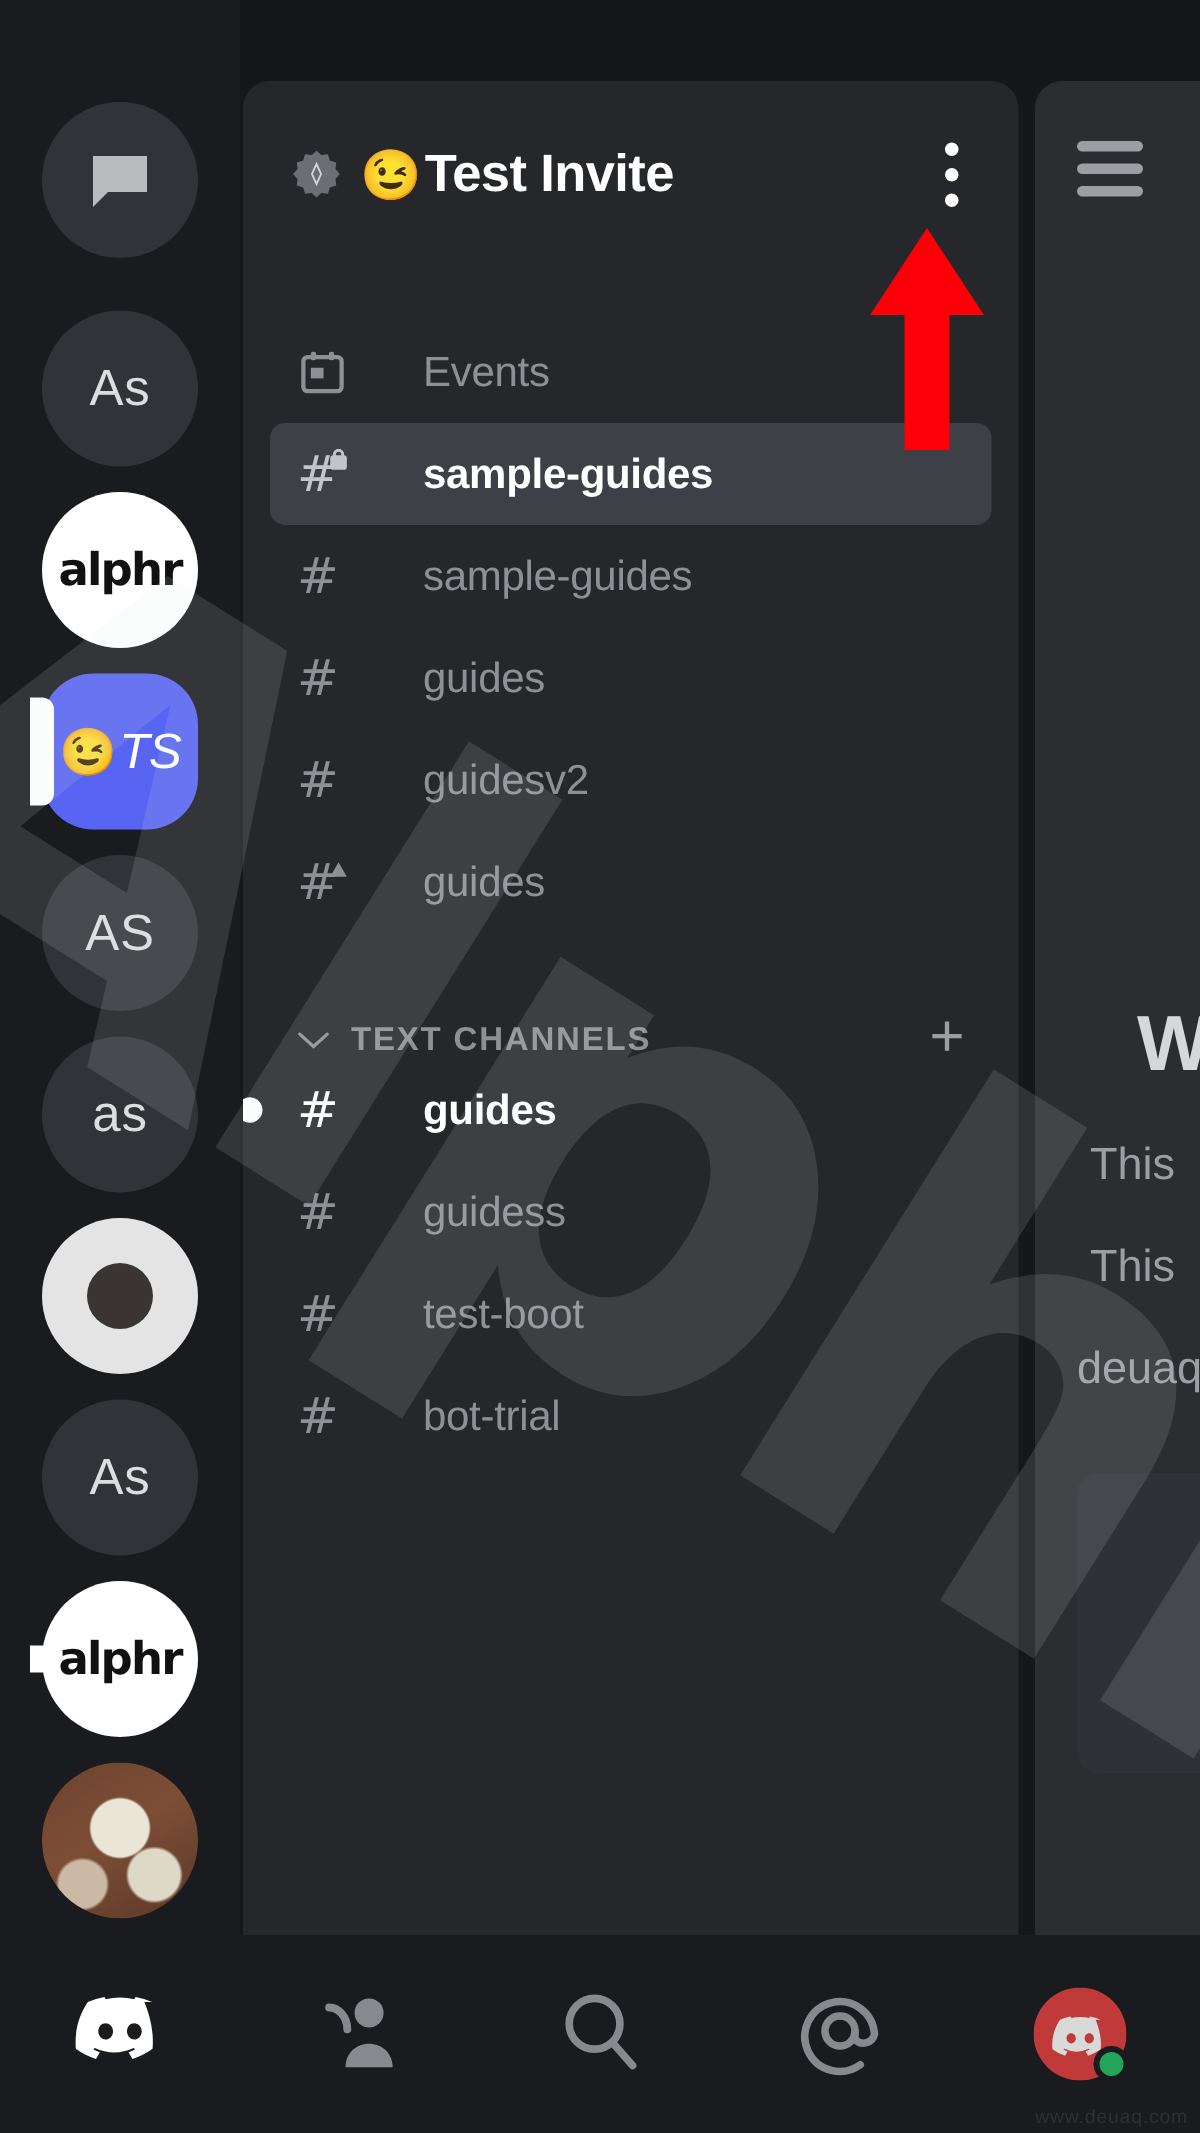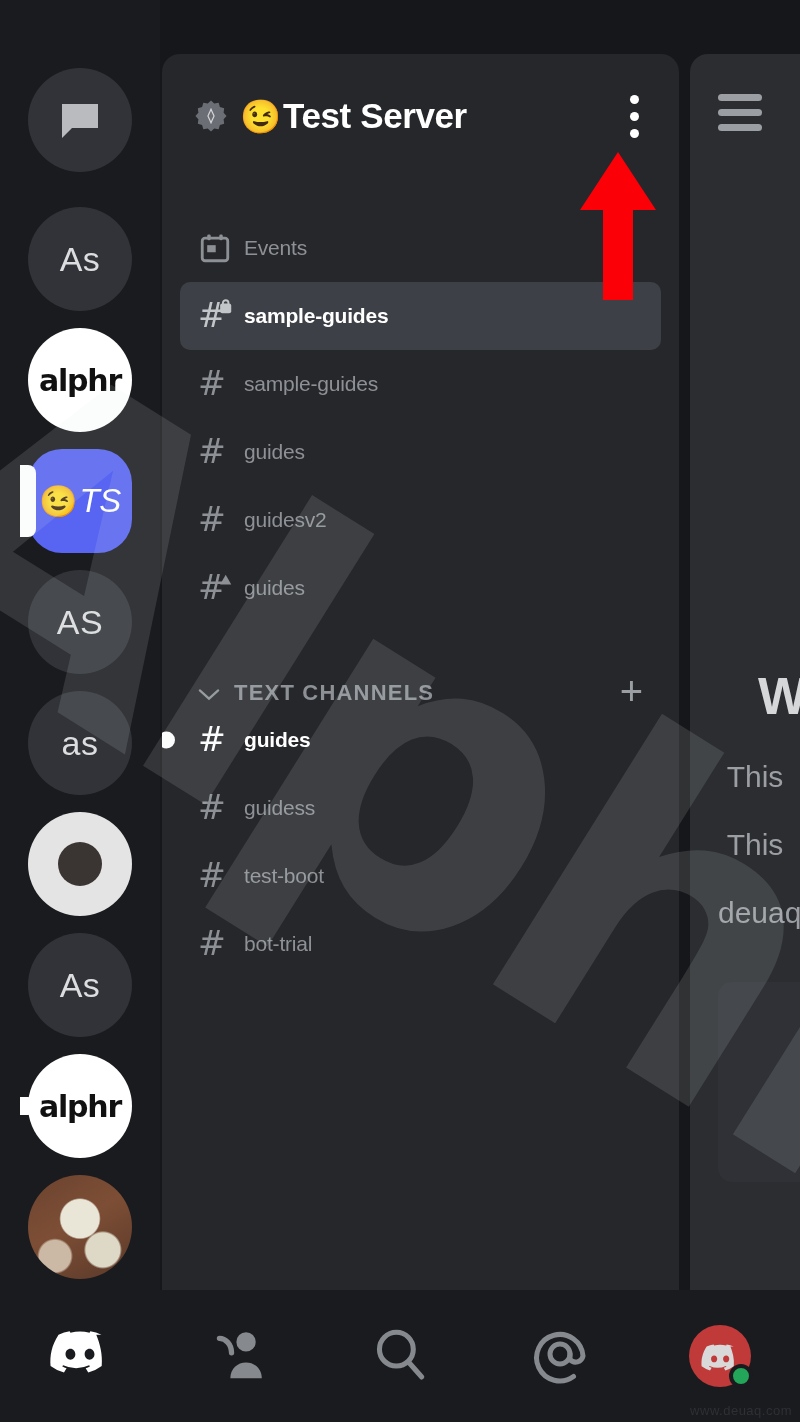--- a/index.html
+++ b/index.html
@@ -88,21 +88,21 @@
     color: #fff; font-size: 27px; font-weight: 700; letter-spacing: -.2px;
   }
 
   #channel-scroll { padding: 22px 18px 0; }
   .ch-row {
     display: flex; align-items: center; height: 68px; padding: 0 18px;
     border-radius: 10px; position: relative;
   }
   .ch-row.sel { background: #3d4046; }
   .ch-ico { width: 46px; flex: none; display: flex; align-items: center; justify-content: flex-start; }
-  .ch-name { font-size: 21px; letter-spacing: -.2px; }
+  .ch-name { font-size: 28px; letter-spacing: -.2px; margin-left: 38px; }
   .ch-muted  { color: #8d9196; }
   .ch-active { color: #ffffff; font-weight: 700; }
   .unread-dot {
     position: absolute; left: -22px; top: 50%; transform: translateY(-50%);
     width: 17px; height: 17px; border-radius: 9px; background: #fff;
   }
   .cat-row {
     display: flex; align-items: flex-end; height: 62px; padding: 0 18px; margin-top: 22px;
   }
   .cat-label {
@@ -247,21 +247,21 @@
 
   <div id="channel-panel">
 
     <div id="server-header">
       <svg id="boost-badge" viewBox="0 0 24 24">
         <path fill="#6b6e75" d="M12 1l2.3 2.1 3.1-.4.9 3 3 .9-.4 3.1L23 12l-2.1 2.3.4 3.1-3 .9-.9 3-3.1-.4L12 23l-2.3-2.1-3.1.4-.9-3-3-.9.4-3.1L1 12l2.1-2.3-.4-3.1 3-.9.9-3 3.1.4z"></path>
         <path fill="#d6d7d9" d="M12 6.2l2.6 5.8L12 17.8 9.4 12z"></path>
         <path fill="#6b6e75" d="M12 8.3l1.7 3.7L12 15.7 10.3 12z"></path>
       </svg>
       <span id="server-emoji">😉</span>
-      <span id="server-name">Test Server</span>
+      <span id="server-name">Test Invite</span>
       <div id="more-btn">
         <i></i>
           <i></i>
           <i></i>
       </div>
     </div>
 
 
     <div id="channel-scroll">
 

